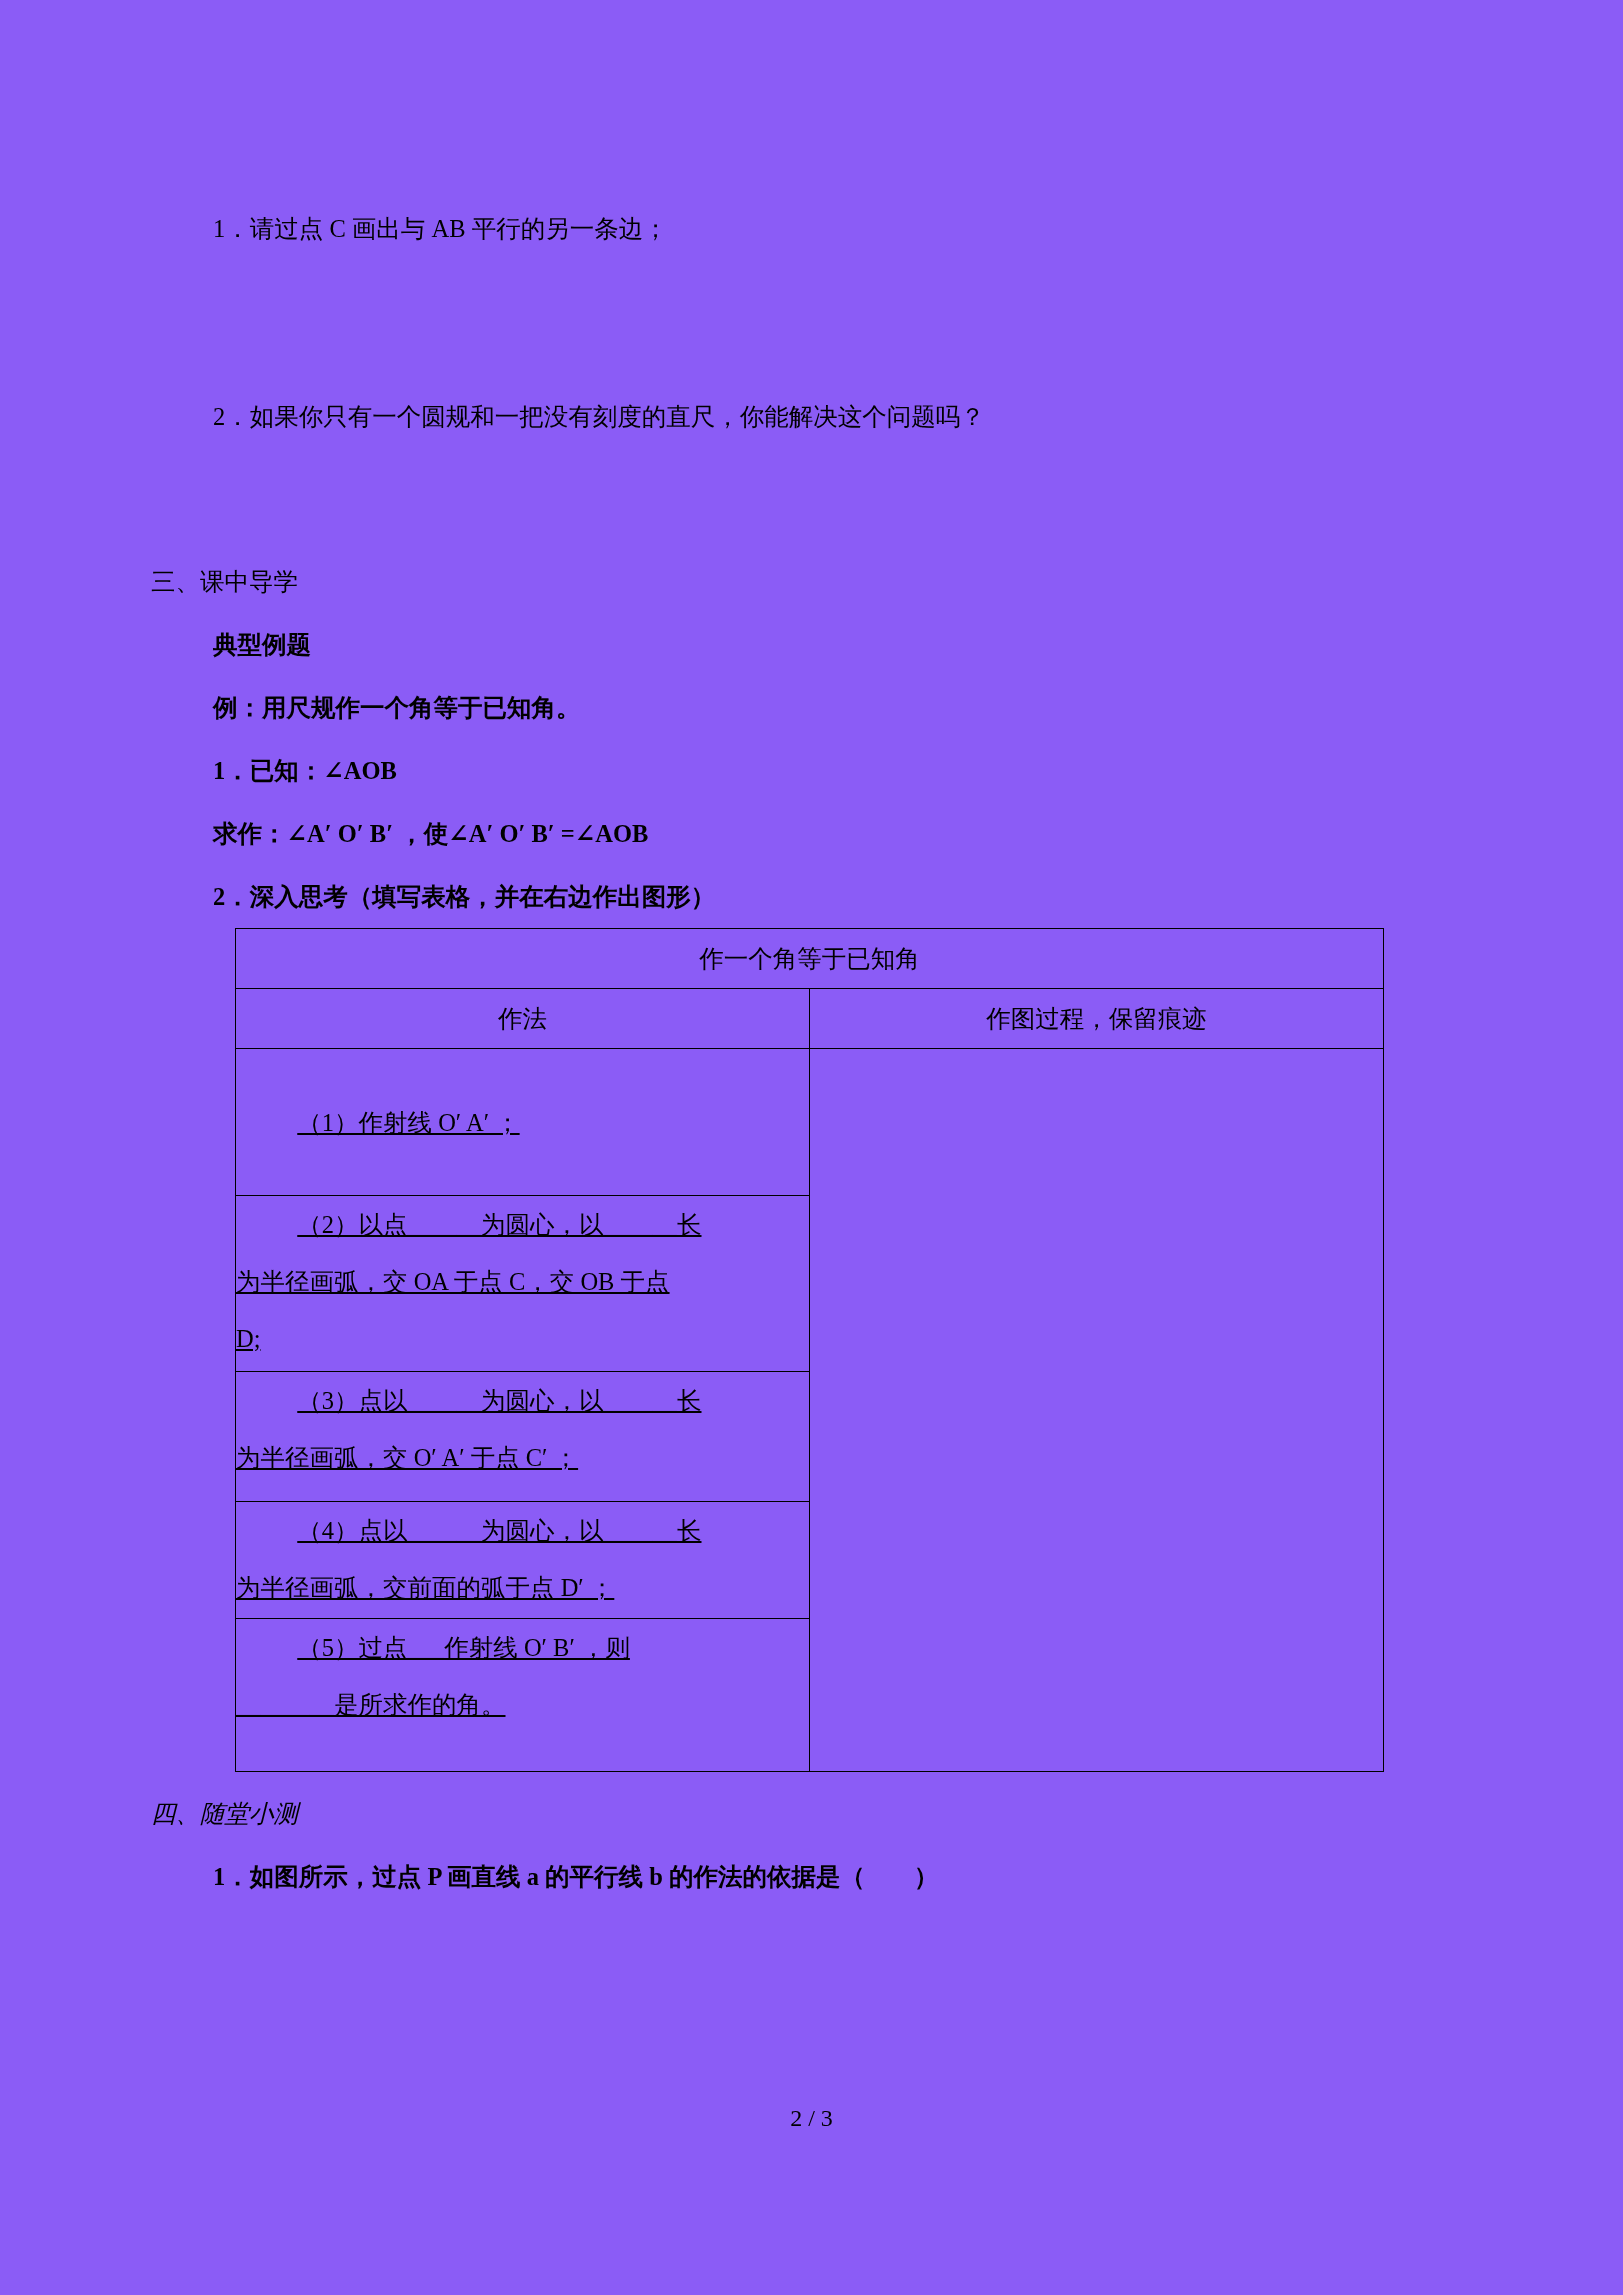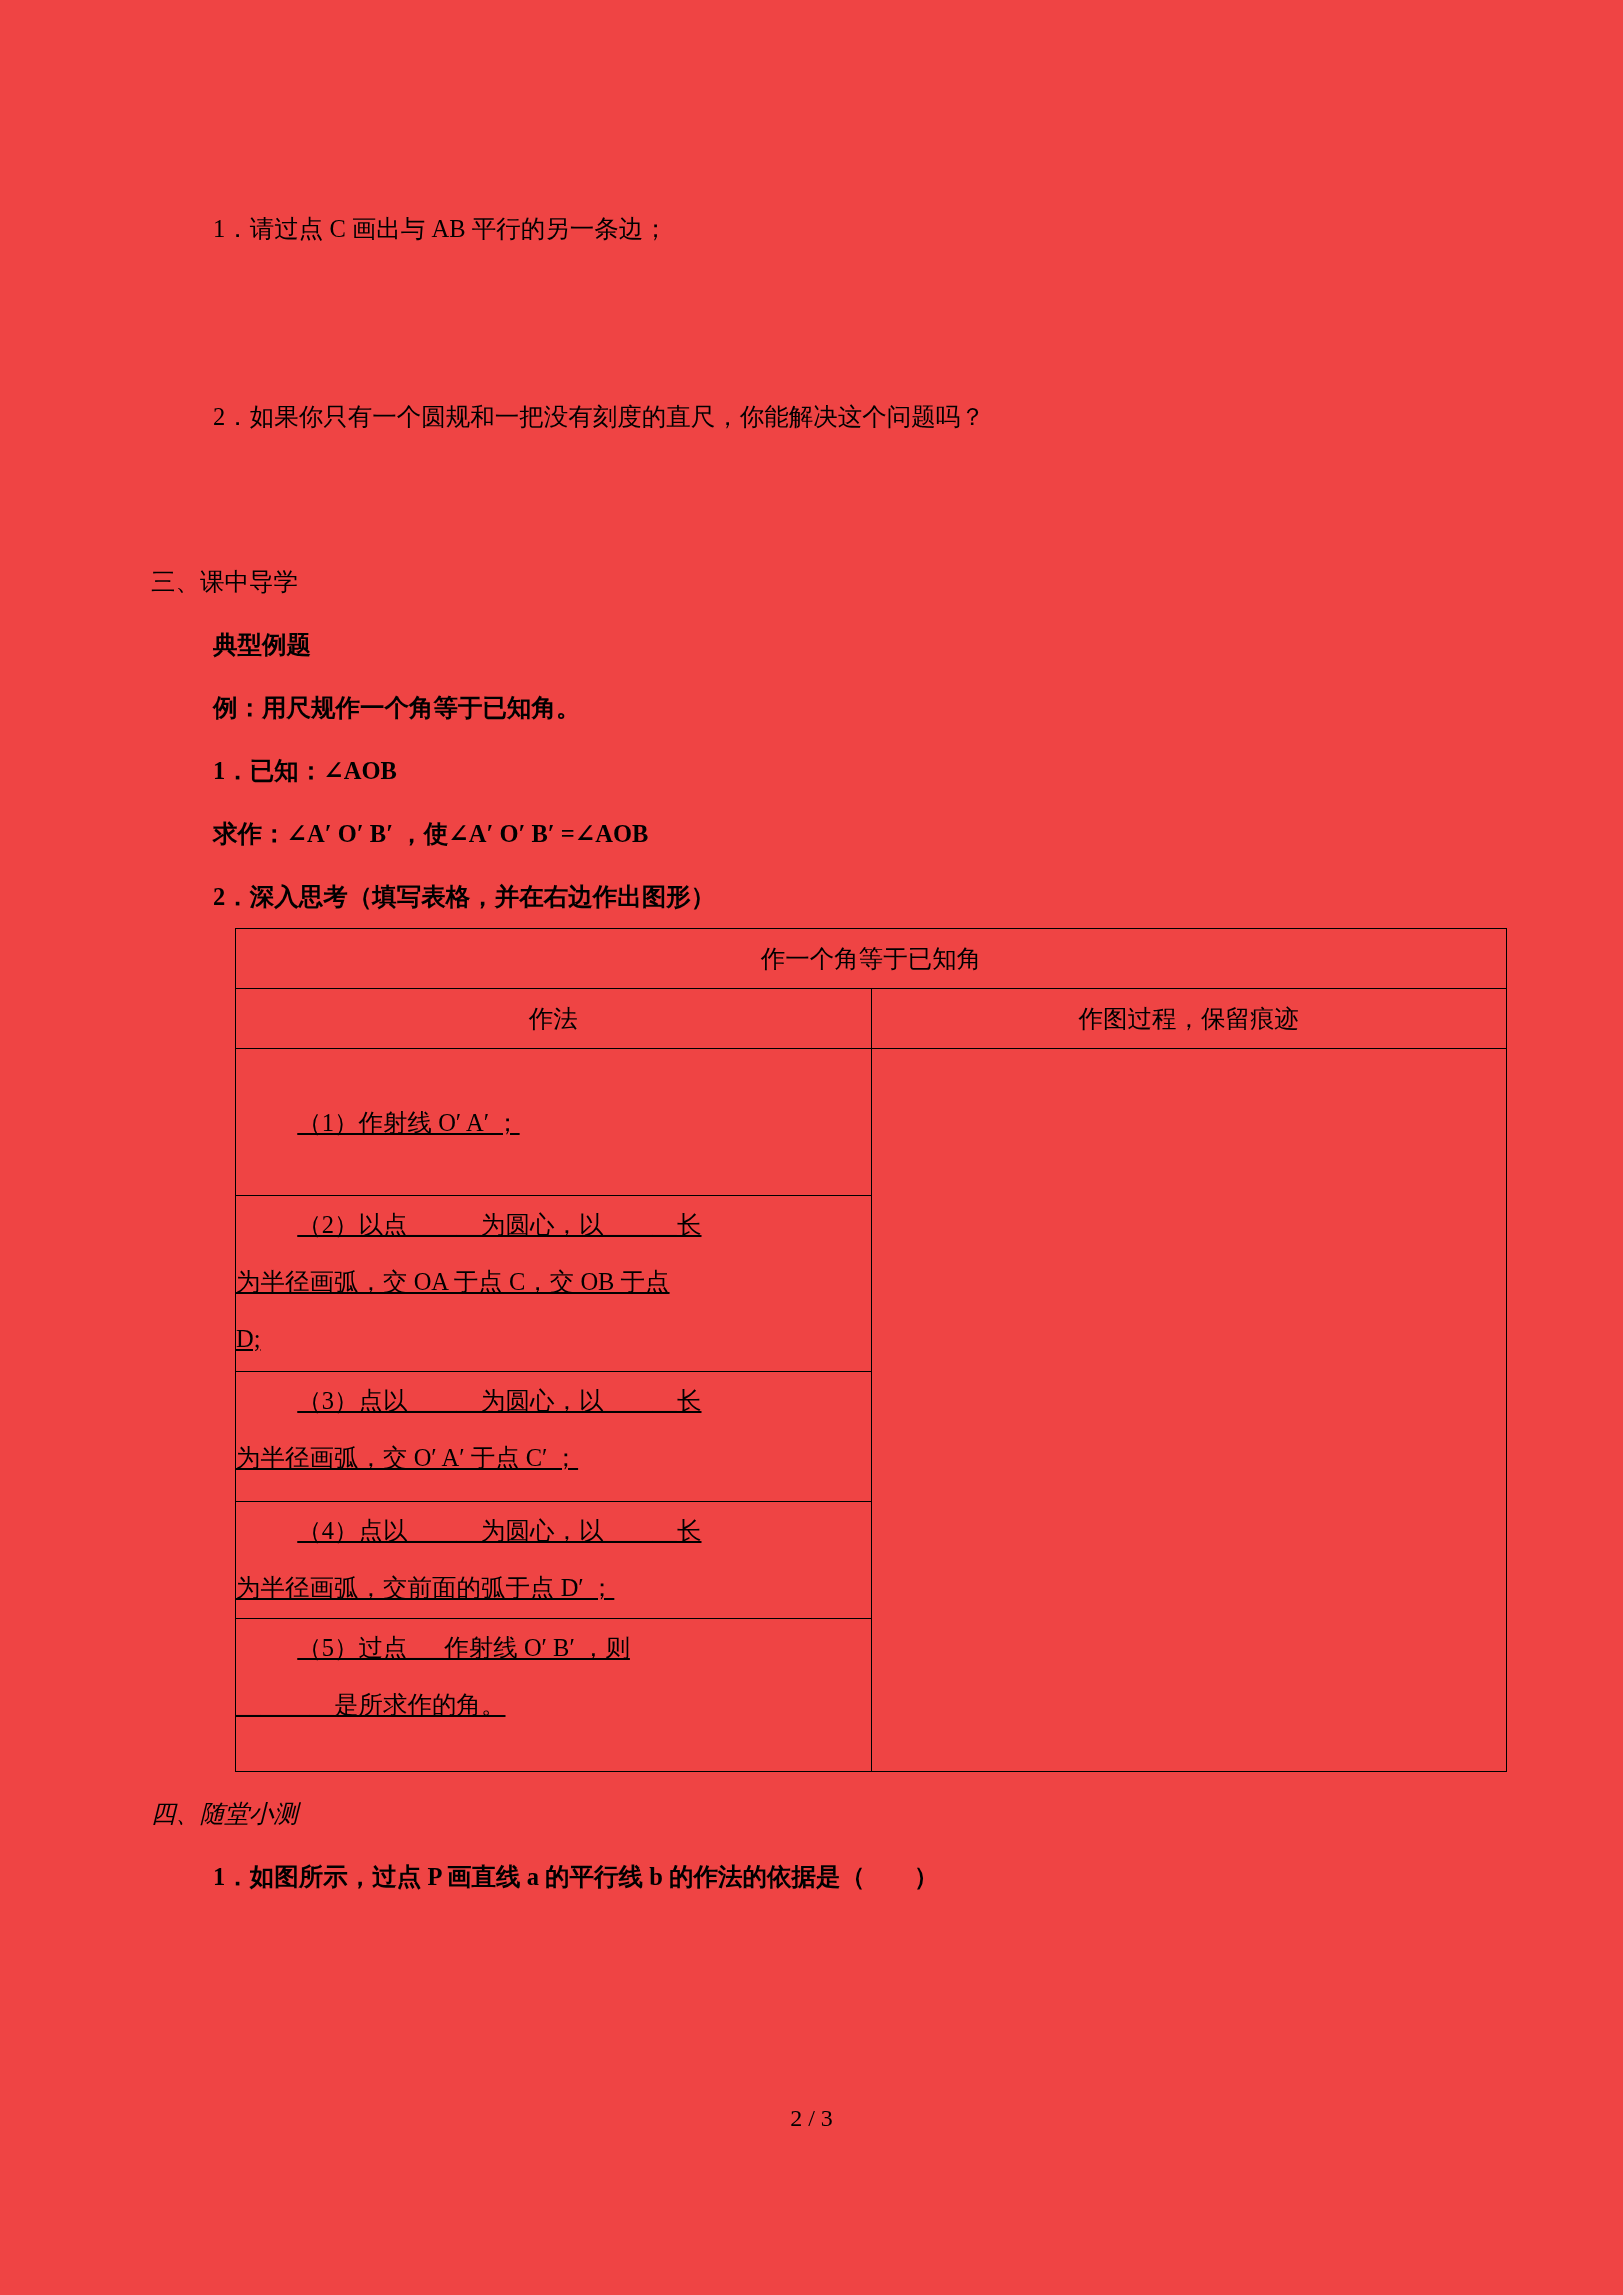--- a/index.html
+++ b/index.html
@@ -4,21 +4,21 @@
 <style>
   html, body {
     margin: 0;
     padding: 0;
     background: #ffffff;
   }
   .page {
     position: relative;
     width: 1623px;
     height: 2295px;
-    background: #ef4444;
+    background: #8b5cf6;
     color: #000000;
     font-family: "Liberation Serif", "DejaVu Serif", serif;
     font-size: 24.5px;
     overflow: hidden;
   }
   .content {
     position: absolute;
     top: 0;
     left: 151px;
     right: 157px;
@@ -43,21 +43,21 @@
     white-space: pre-wrap;
   }
   .q1 { margin-top: 205px; }
   .q2 { margin-top: 140px; }
   .sec3 { margin-top: 109px; }
 
   table.construct {
     border-collapse: collapse;
     table-layout: fixed;
     margin-left: 84px;
-    width: 1272px;
+    width: 1149px;
     margin-top: 0;
   }
   table.construct td {
     border: 1.4px solid #000000;
     padding: 0;
     box-sizing: border-box;
     vertical-align: top;
   }
   td.caption-cell {
     height: 59px;

